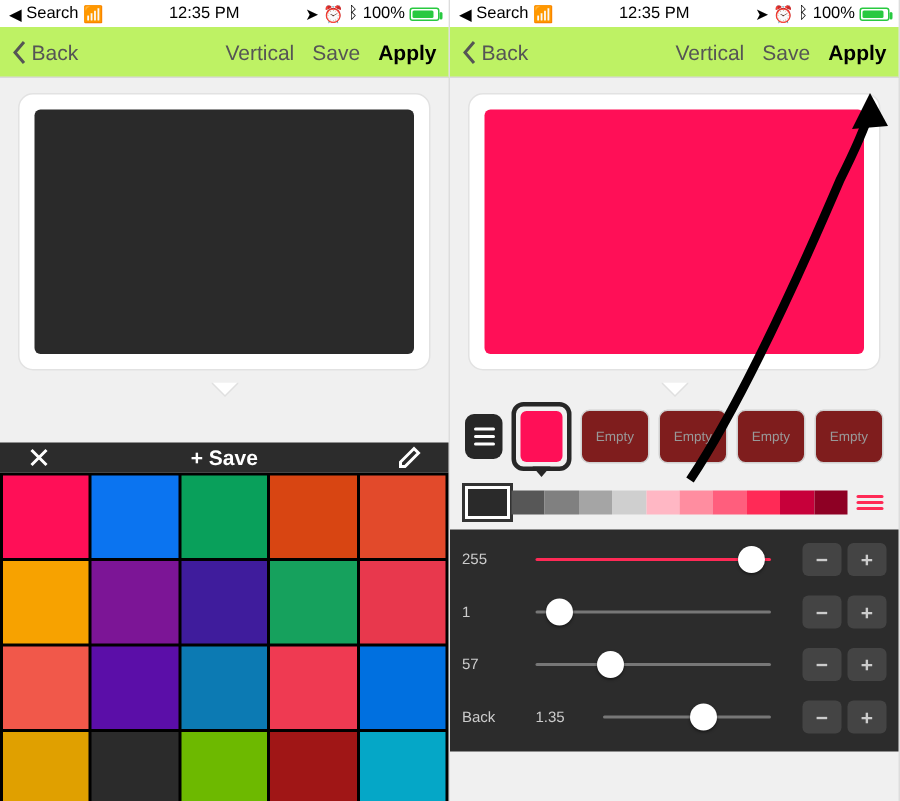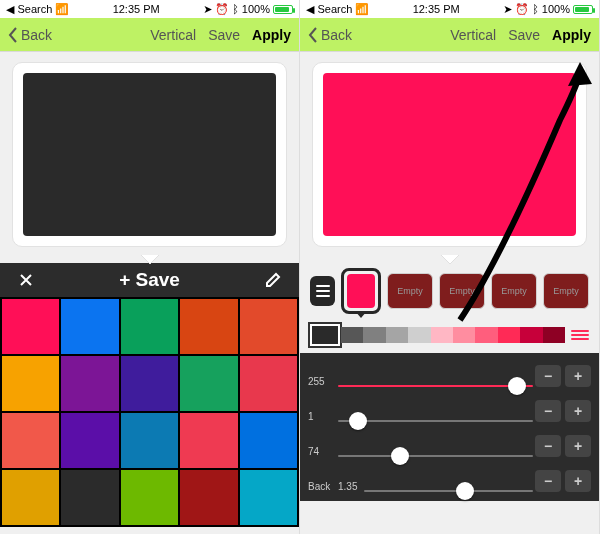--- a/index.html
+++ b/index.html
@@ -22,21 +22,21 @@
   .nav .r .apply{ font-weight:700; color:#000; }
 
   
   .card { margin:10px 12px; background:#fff; border:1px solid #e2e2e2; border-radius:10px; padding:10px; height:185px; display:flex; align-items:center; justify-content:center; }
   .card .swatch { width:100%; height:100%; border-radius:4px; }
 
   .card-pointer { display:flex; justify-content:center; height:8px; margin-top:-2px;}
   .card-pointer svg{ width:18px; height:10px; }
 
   
-  .palette-head { height:34px; background:#2c2c2c; color:#fff; font-size:19px; display:grid; grid-template-columns:36px 1fr 36px; align-items:center; padding:0 8px; }
+  .palette-head { height:20px; background:#2c2c2c; color:#fff; font-size:14px; display:grid; grid-template-columns:36px 1fr 36px; align-items:center; padding:0 8px;margin-top:32px; }
   .palette-head .x, .palette-head .pencil{ display:flex; align-items:center; justify-content:center; }
   .palette-head .save-cell{ text-align:center; font-weight:600; }
   .palette-head svg{ width:16px; height:16px; stroke:#fff; fill:none; stroke-width:2; }
 
   
   .grid { display:grid; grid-template-columns:repeat(5,1fr); grid-auto-rows:55px; gap:2px; padding:2px; background:#000; }
   .grid .c { width:100%; height:100%; }
   
 
   
@@ -50,21 +50,21 @@
 
   
   .tint-bar{ height:24px; margin:4px 10px 0 10px; display:flex; align-items:center; }
   .tint-bar .seg{ height:16px; flex:1; }
   .tint-bar .sel{ border:2px solid #fff; outline:2px solid #333; height:22px; flex:0 0 30px; margin-right:1px;}
   .tint-bar .tmenu{ width:18px; display:flex; flex-direction:column; gap:2px; margin-left:6px;}
   .tint-bar .tmenu span{ height:2px; background:#ff2a56; border-radius:1px;}
 
   
   .sliders { background:#2c2c2c; margin:6px 0 0 0; padding:6px 8px 8px 8px; height:148px; display:flex; flex-direction:column; gap:7px; }
-  .srow { display:flex; align-items:flex-end; gap:2px; height:28px; }
+  .srow { display:flex; align-items:center; gap:21px; height:28px; }
   .srow .lbl{ width:28px; font-size:10px; color:#ccc; }
   .srow .track{ flex:1; height:2px; background:#ff2a56; position:relative; border-radius:1px; }
   .srow .track.grey{ background:#777; }
   .srow .knob{ position:absolute; top:50%; transform:translate(-50%,-50%); width:18px; height:18px; border-radius:50%; background:#fff; box-shadow:0 1px 2px rgba(0,0,0,.5); }
   .srow .bwrap{ display:flex; gap:4px; }
   .ssbtn{ width:26px; height:22px; background:#444; border-radius:4px; color:#ccc; display:flex; align-items:center; justify-content:center; font-size:14px; font-weight:600;}
 
   
   .arrow-anno{ position:absolute; left:140px; top:60px; width:160px; height:270px; pointer-events:none; }
 
@@ -241,21 +241,21 @@
         <span class="lbl">1</span>
         <div class="track grey">
             <div class="knob" id="k2" style="left: 10%;"></div>
           </div>
         <div class="bwrap">
             <div class="ssbtn">−</div>
             <div class="ssbtn">+</div>
           </div>
       </div>
       <div class="srow">
-        <span class="lbl">74</span>
+        <span class="lbl">57</span>
         <div class="track grey">
             <div class="knob" id="k3" style="left: 32%;"></div>
           </div>
         <div class="bwrap">
             <div class="ssbtn">−</div>
             <div class="ssbtn">+</div>
           </div>
       </div>
       <div class="srow">
         <span class="lbl">Back</span>

